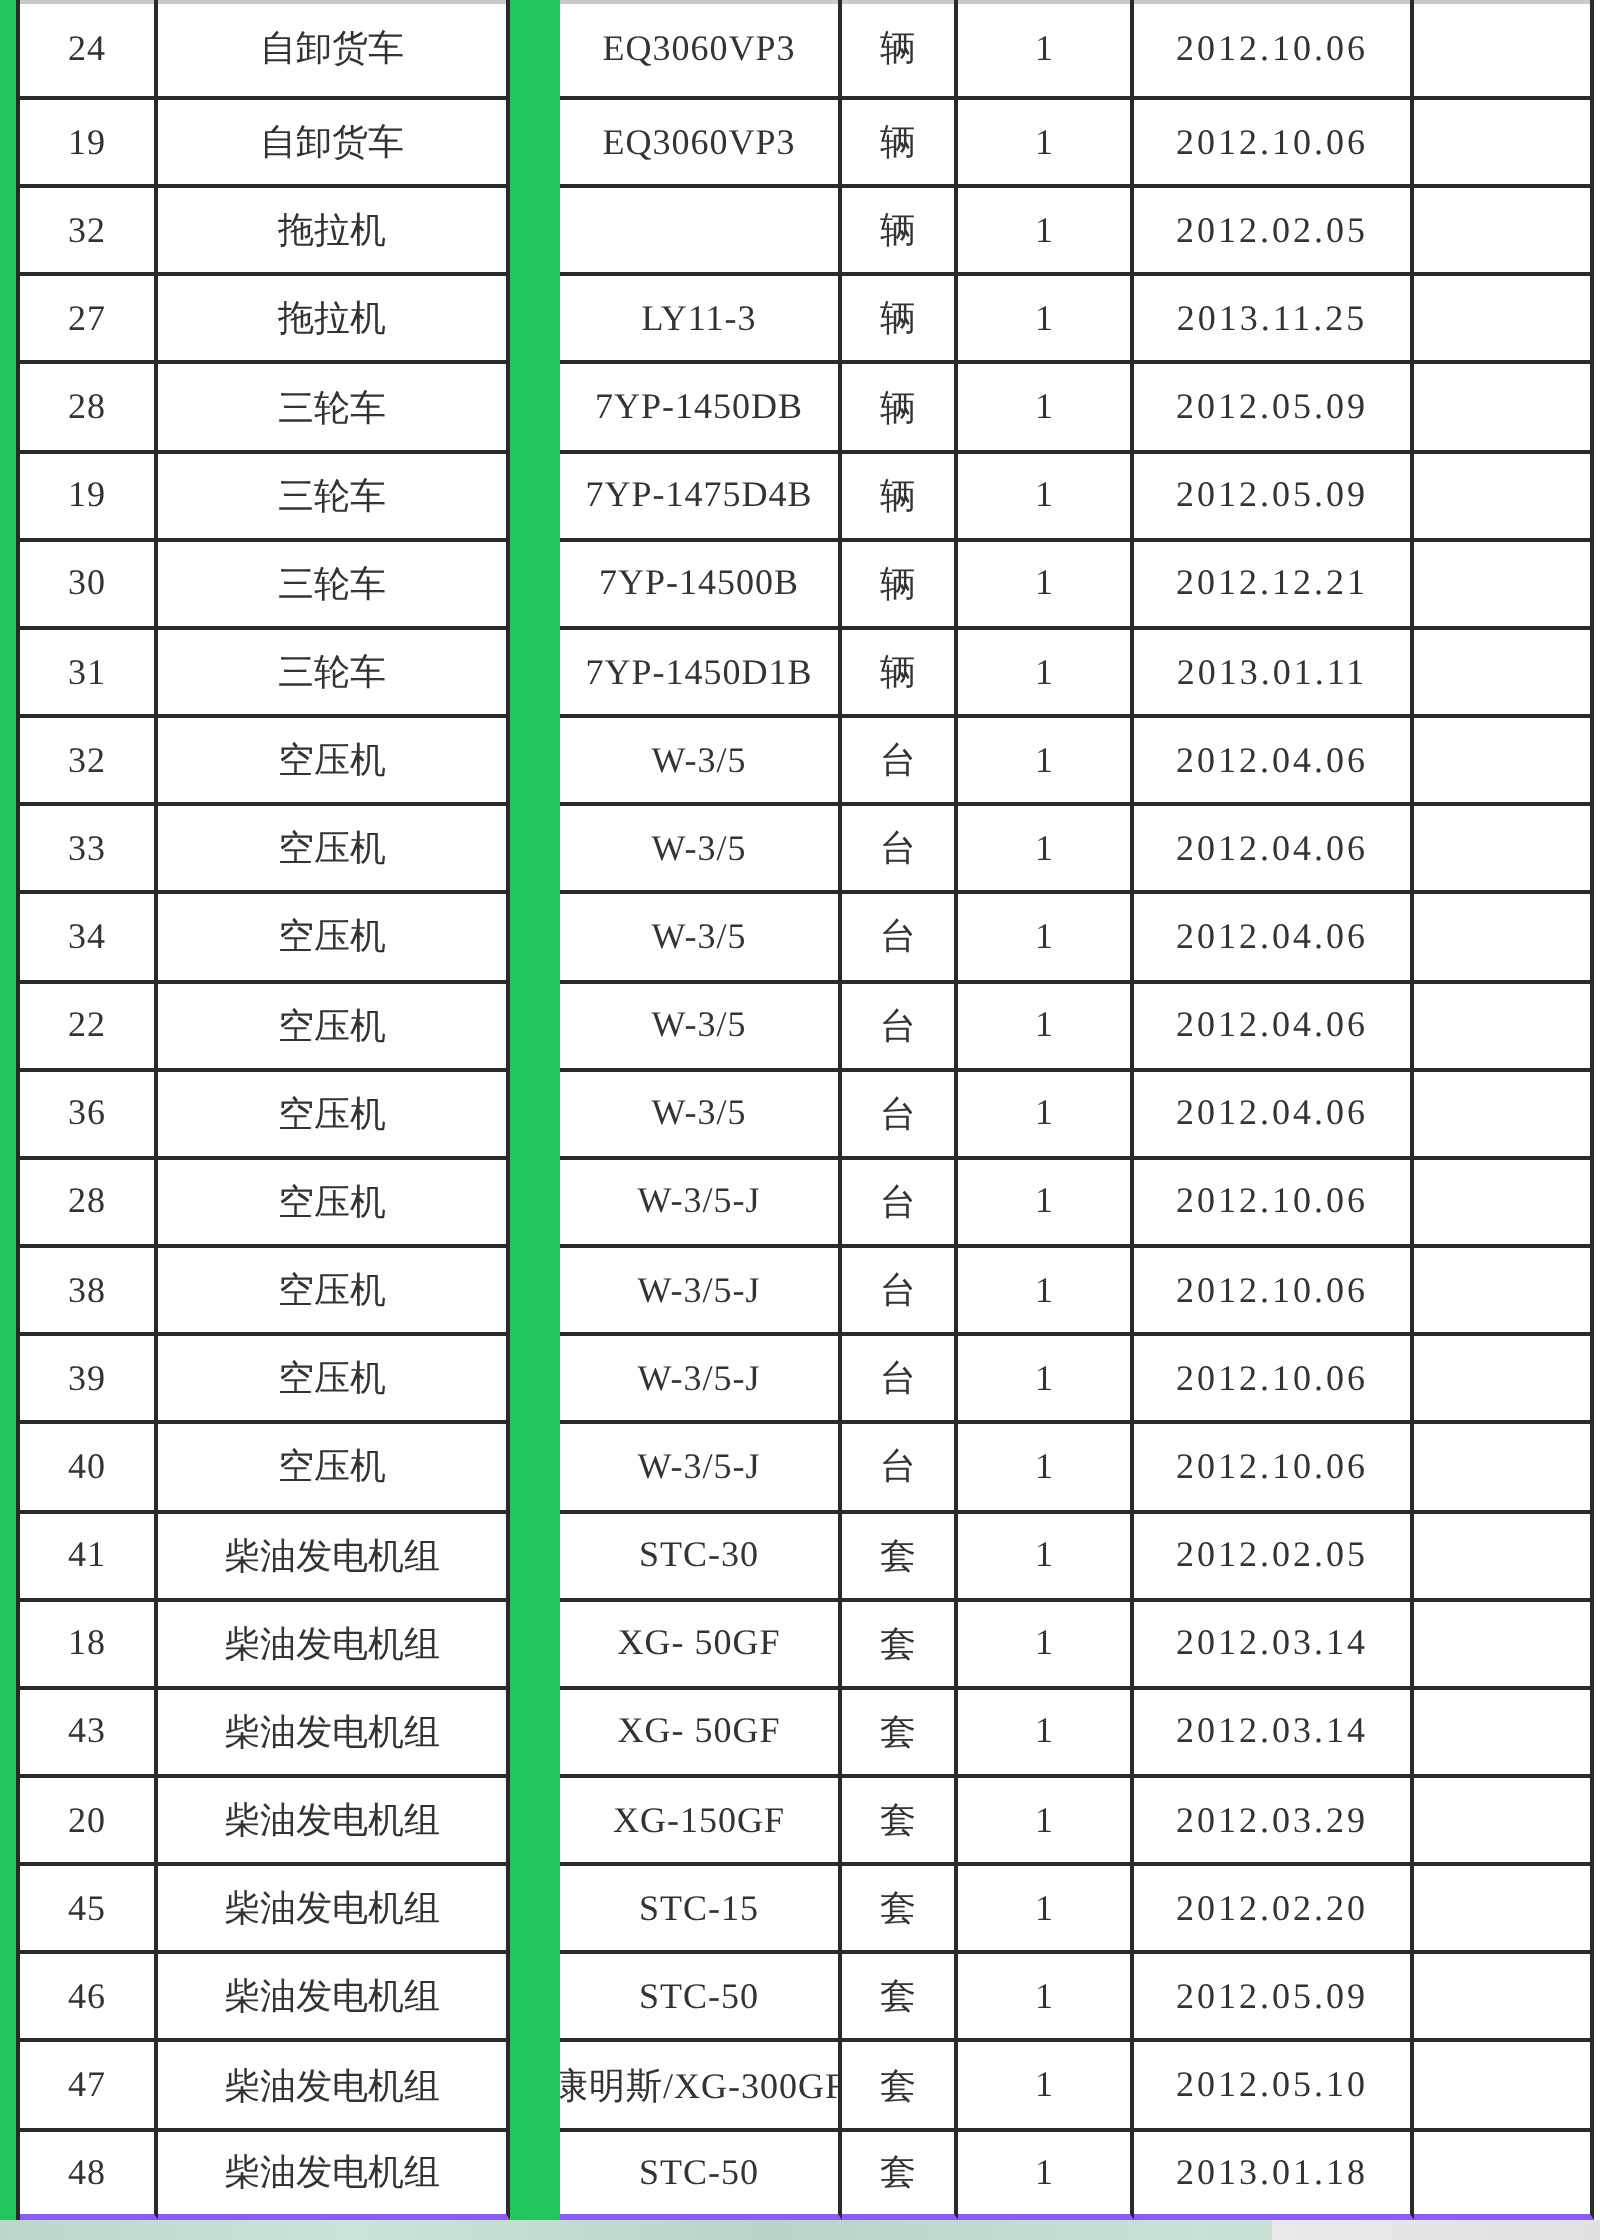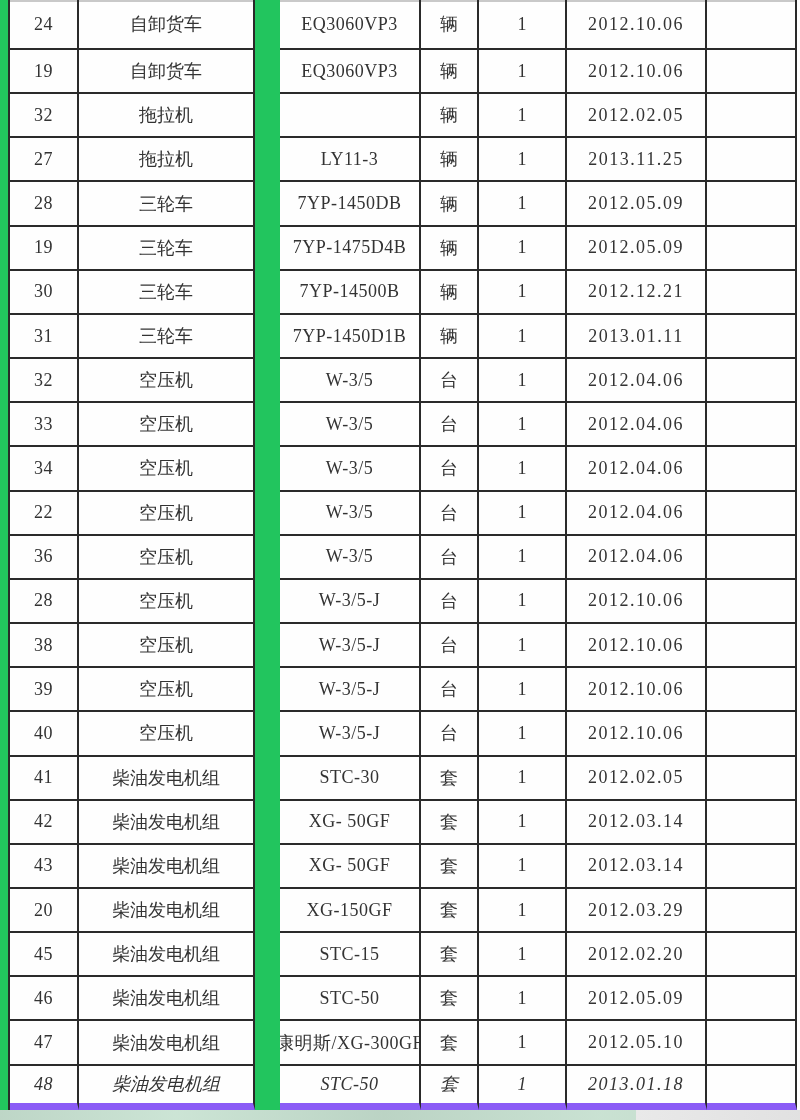--- a/index.html
+++ b/index.html
@@ -39,22 +39,21 @@
     background-color: #fefefe;
     white-space: nowrap;
     overflow: hidden;
   }
   
   .row:first-child .cell {
     background-image: linear-gradient(180deg, #c9c9c9 0px, #c9c9c9 2px, rgba(0,0,0,0) 2px);
   }
   
   .row:last-child .cell {
-    border-bottom: 7px solid #8b5cf6;
-    font-style: italic;
+    border-bottom: 3px solid #8b5cf6;
   }
   .cell.date  { letter-spacing: 1.5px; }
   .cell.model { letter-spacing: 0.5px; margin-left: 25px; }
   .cell.no    { letter-spacing: 0.5px; }
   .bottom-strip {
     position: absolute;
     left: 0;
     top: 1110px;
     width: 800px;
     height: 10px;
@@ -78,21 +77,21 @@
       <div class="row"><div class="cell no">32</div><div class="cell name">空压机</div><div class="cell model">W-3/5</div><div class="cell unit">台</div><div class="cell qty">1</div><div class="cell date">2012.04.06</div><div class="cell note"></div></div>
       <div class="row"><div class="cell no">33</div><div class="cell name">空压机</div><div class="cell model">W-3/5</div><div class="cell unit">台</div><div class="cell qty">1</div><div class="cell date">2012.04.06</div><div class="cell note"></div></div>
       <div class="row"><div class="cell no">34</div><div class="cell name">空压机</div><div class="cell model">W-3/5</div><div class="cell unit">台</div><div class="cell qty">1</div><div class="cell date">2012.04.06</div><div class="cell note"></div></div>
       <div class="row"><div class="cell no">22</div><div class="cell name">空压机</div><div class="cell model">W-3/5</div><div class="cell unit">台</div><div class="cell qty">1</div><div class="cell date">2012.04.06</div><div class="cell note"></div></div>
       <div class="row"><div class="cell no">36</div><div class="cell name">空压机</div><div class="cell model">W-3/5</div><div class="cell unit">台</div><div class="cell qty">1</div><div class="cell date">2012.04.06</div><div class="cell note"></div></div>
       <div class="row"><div class="cell no">28</div><div class="cell name">空压机</div><div class="cell model">W-3/5-J</div><div class="cell unit">台</div><div class="cell qty">1</div><div class="cell date">2012.10.06</div><div class="cell note"></div></div>
       <div class="row"><div class="cell no">38</div><div class="cell name">空压机</div><div class="cell model">W-3/5-J</div><div class="cell unit">台</div><div class="cell qty">1</div><div class="cell date">2012.10.06</div><div class="cell note"></div></div>
       <div class="row"><div class="cell no">39</div><div class="cell name">空压机</div><div class="cell model">W-3/5-J</div><div class="cell unit">台</div><div class="cell qty">1</div><div class="cell date">2012.10.06</div><div class="cell note"></div></div>
       <div class="row"><div class="cell no">40</div><div class="cell name">空压机</div><div class="cell model">W-3/5-J</div><div class="cell unit">台</div><div class="cell qty">1</div><div class="cell date">2012.10.06</div><div class="cell note"></div></div>
       <div class="row"><div class="cell no">41</div><div class="cell name">柴油发电机组</div><div class="cell model">STC-30</div><div class="cell unit">套</div><div class="cell qty">1</div><div class="cell date">2012.02.05</div><div class="cell note"></div></div>
-      <div class="row"><div class="cell no">42</div><div class="cell name">柴油发电机组</div><div class="cell model">XG- 50GF</div><div class="cell unit">套</div><div class="cell qty">1</div><div class="cell date">2012.03.14</div><div class="cell note"></div></div>
+      <div class="row"><div class="cell no">18</div><div class="cell name">柴油发电机组</div><div class="cell model">XG- 50GF</div><div class="cell unit">套</div><div class="cell qty">1</div><div class="cell date">2012.03.14</div><div class="cell note"></div></div>
       <div class="row"><div class="cell no">43</div><div class="cell name">柴油发电机组</div><div class="cell model">XG- 50GF</div><div class="cell unit">套</div><div class="cell qty">1</div><div class="cell date">2012.03.14</div><div class="cell note"></div></div>
       <div class="row"><div class="cell no">20</div><div class="cell name">柴油发电机组</div><div class="cell model">XG-150GF</div><div class="cell unit">套</div><div class="cell qty">1</div><div class="cell date">2012.03.29</div><div class="cell note"></div></div>
       <div class="row"><div class="cell no">45</div><div class="cell name">柴油发电机组</div><div class="cell model">STC-15</div><div class="cell unit">套</div><div class="cell qty">1</div><div class="cell date">2012.02.20</div><div class="cell note"></div></div>
       <div class="row"><div class="cell no">46</div><div class="cell name">柴油发电机组</div><div class="cell model">STC-50</div><div class="cell unit">套</div><div class="cell qty">1</div><div class="cell date">2012.05.09</div><div class="cell note"></div></div>
       <div class="row"><div class="cell no">47</div><div class="cell name">柴油发电机组</div><div class="cell model">康明斯/XG-300GF</div><div class="cell unit">套</div><div class="cell qty">1</div><div class="cell date">2012.05.10</div><div class="cell note"></div></div>
       <div class="row"><div class="cell no">48</div><div class="cell name">柴油发电机组</div><div class="cell model">STC-50</div><div class="cell unit">套</div><div class="cell qty">1</div><div class="cell date">2013.01.18</div><div class="cell note"></div></div>
     </div>
   <div class="bottom-strip"></div>
 </div>
 

